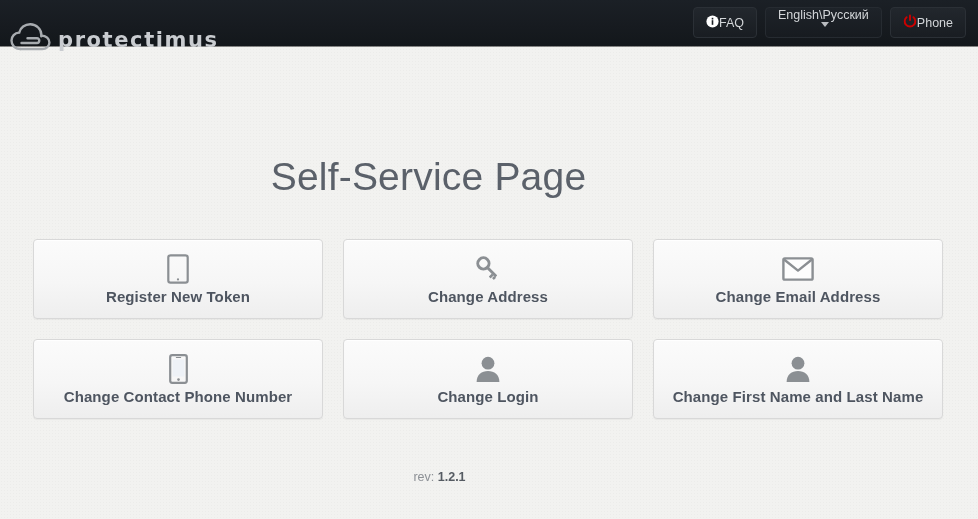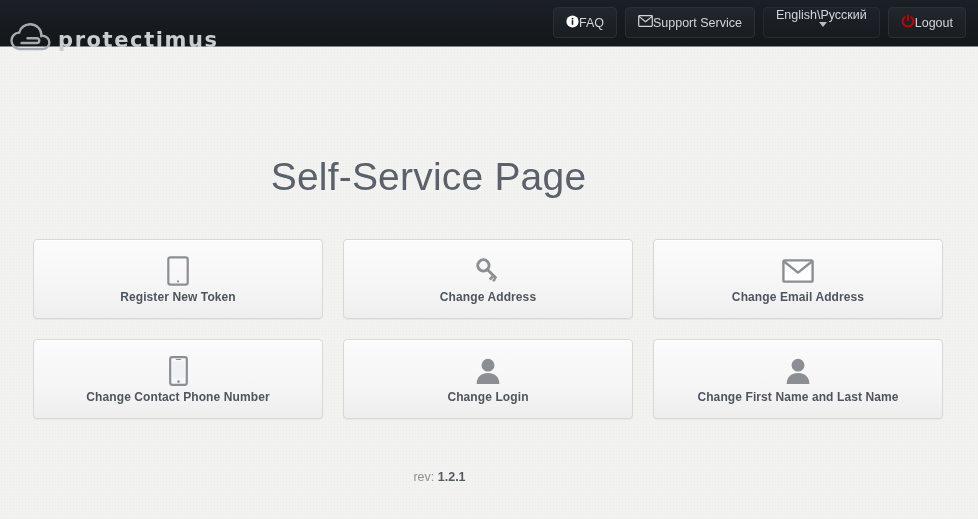--- a/index.html
+++ b/index.html
@@ -138,21 +138,21 @@
     cursor: pointer;
   }
   .tile-icon {
     height: 32px;
     display: flex;
     align-items: center;
     justify-content: center;
     margin-bottom: 3px;
   }
   .tile-label {
-    font-size: 12px;
+    font-size: 15px;
     font-weight: bold;
     color: #4e5560;
     text-align: center;
     letter-spacing: 0.1px;
   }
 
   .footer-rev {
     position: absolute;
     left: 0;
     top: 424px;
@@ -190,43 +190,34 @@
       <span>
         <svg width="13" height="13" viewBox="0 0 13 13">
           <circle cx="6.5" cy="6.5" r="6.1" fill="#ffffff"></circle>
           <rect x="5.7" y="5.2" width="1.6" height="4.6" fill="#1a1e23"></rect>
           <rect x="5.7" y="2.8" width="1.6" height="1.7" fill="#1a1e23"></rect>
         </svg>
       </span>
       <span>FAQ</span>
     </div>
 
-    <div class="hdr-btn">
-      <span>
-        <svg width="15" height="12" viewBox="0 0 15 12">
-          <rect x="0.7" y="0.7" width="13.6" height="10.6" rx="0.8" fill="none" stroke="#d2d5d8" stroke-width="1.2"></rect>
-          <path d="M1.2 1.6 L7.5 6.7 L13.8 1.6" fill="none" stroke="#d2d5d8" stroke-width="1.2" stroke-linecap="round" stroke-linejoin="round"></path>
-        </svg>
-      </span>
-      <span>Support Service</span>
-    </div>
 
     <div class="hdr-btn plain">
       <span>English\Русский</span>
       <span class="caret"></span>
     </div>
 
     <div class="hdr-btn">
       <span>
         <svg width="14" height="14" viewBox="0 0 14 14">
           <path d="M3.6 3.2 A5.3 5.3 0 1 0 10.4 3.2" fill="none" stroke="#cc0000" stroke-width="1.9" stroke-linecap="round"></path>
           <rect x="6.05" y="0.5" width="1.9" height="6.4" rx="0.9" fill="#cc0000"></rect>
         </svg>
       </span>
-      <span>Logout</span>
+      <span>Phone</span>
     </div>
 
   </div>
 </div>
 
 <div class="main">
 
   <div class="page-title">Self-Service Page</div>
 
   <div class="tiles">

